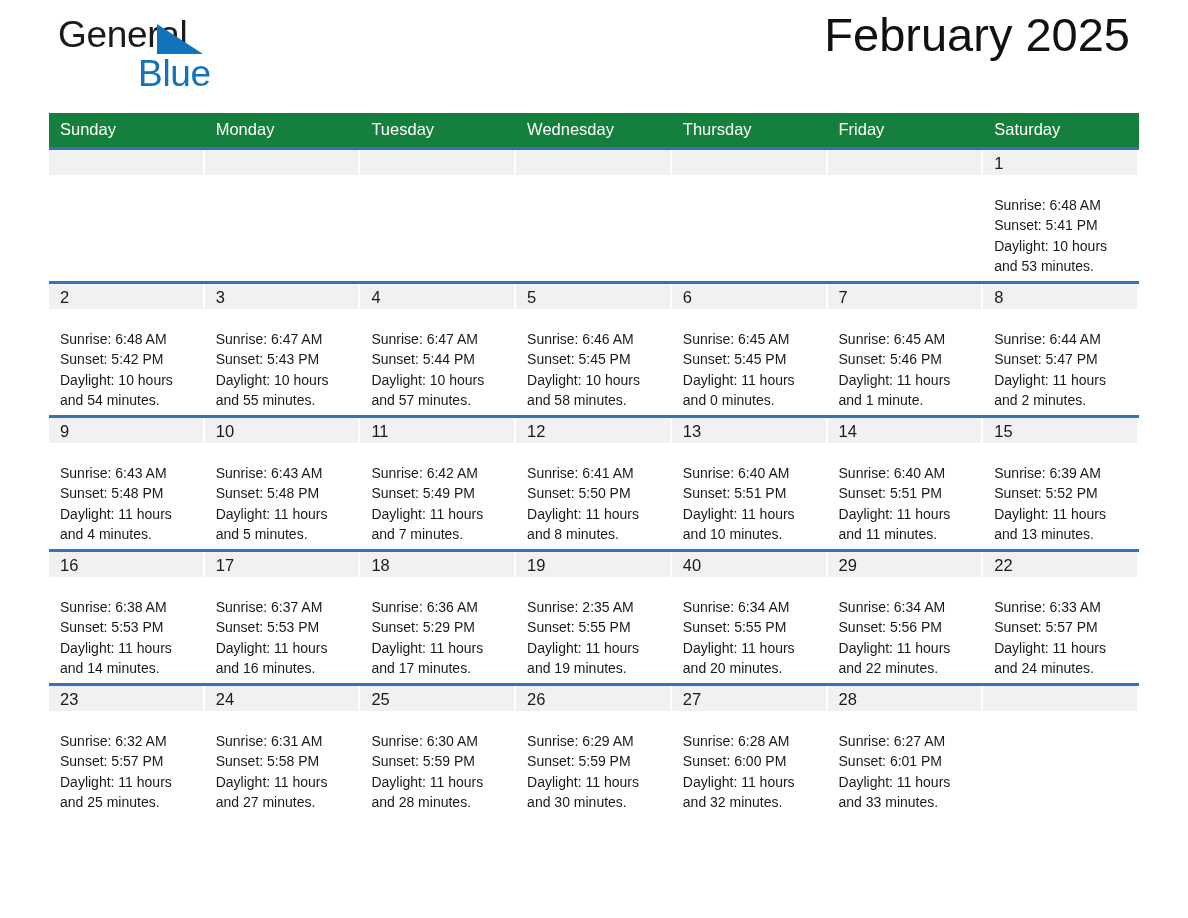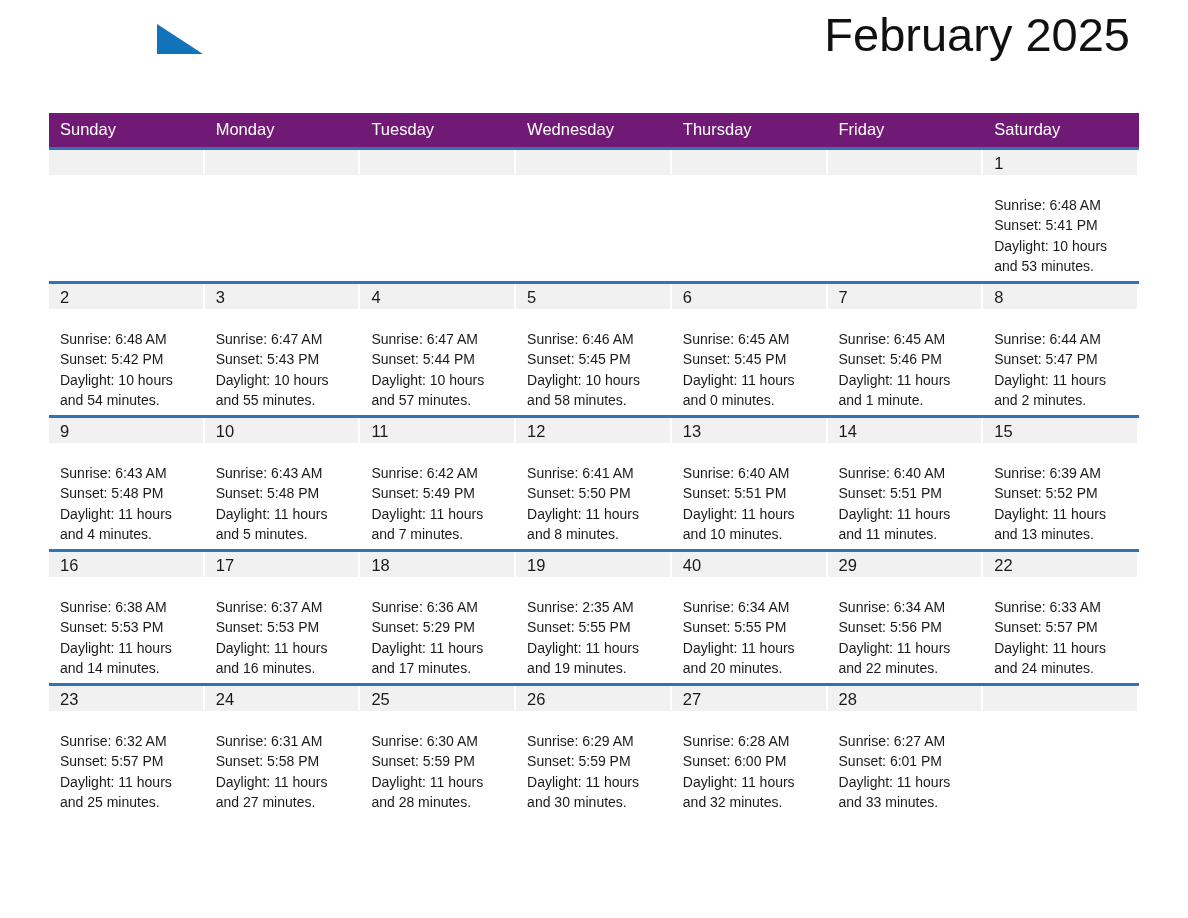--- a/index.html
+++ b/index.html
@@ -87,21 +87,21 @@
     margin-top: 2px;
   }
 
   
   .calendar {
     width: 1090px;
     border-collapse: collapse;
     table-layout: fixed;
   }
   .calendar th {
-    background: #701a75;
+    background: #15803d;
     color: #ffffff;
     font-size: 16.5px;
     font-weight: 400;
     text-align: left;
     padding: 7px 0 8px 11px;
     height: 17px;
     border: 0;
   }
   .calendar td {
     width: 155.7px;
@@ -152,22 +152,24 @@
   }
 </style>
 </head>
 <body>
 
 <div class="page">
 
   <div class="header">
     <div class="brand">
       <div class="brand-line1">
+        <span class="brand-general">General</span>
         <span class="brand-triangle"></span>
       </div>
+      <div class="brand-line2">Blue</div>
     </div>
 
     <div class="titles">
       <div class="month-title">February 2025</div>
     </div>
   </div>
 
   <table class="calendar">
     <thead>
       <tr>

